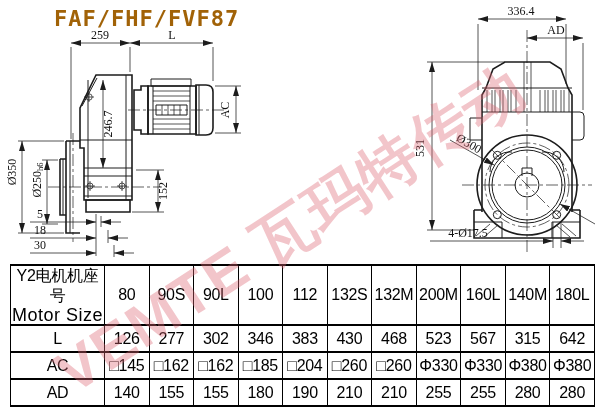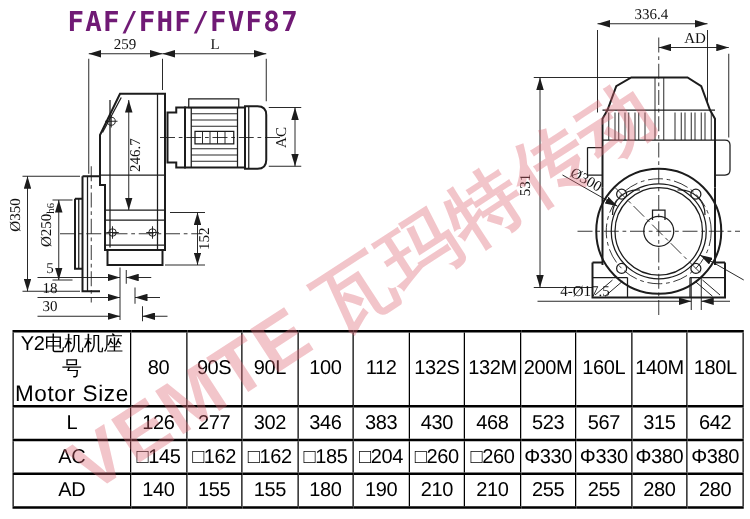--- a/index.html
+++ b/index.html
@@ -1,19 +1,19 @@
 <!DOCTYPE html>
 <html><head>
 <meta charset="utf-8">
 <style>
   html,body{margin:0;padding:0;background:#fff;}
   .sheet{position:relative;width:600px;height:415px;background:#ffffff;overflow:hidden;
          font-family:"Liberation Serif", serif;color:#111;}
   .title{position:absolute;left:54px;top:6px;font-family:"DejaVu Sans Mono", monospace;
-         font-size:22px;font-weight:600;letter-spacing:1px;color:#701a75;}
+         font-size:22px;font-weight:600;letter-spacing:1px;color:#a16207;}
   .watermark{position:absolute;left:40px;top:345px;transform:rotate(-33deg);transform-origin:0 0;
          font-family:"Liberation Sans", sans-serif;font-size:60px;font-weight:bold;
          letter-spacing:2px;white-space:nowrap;color:rgba(221,103,115,0.38);z-index:3;}
   svg{position:absolute;left:0;top:0;z-index:1;}
   svg .ln{stroke:#1c1c1c;fill:none;}
   svg .thick{stroke-width:1.6;}
   svg .med{stroke-width:1;}
   svg .thin{stroke-width:0.75;}
   svg .cl{stroke:#1c1c1c;stroke-width:0.7;fill:none;stroke-dasharray:12 3 3 3;}
   svg text{font-family:"Liberation Serif", serif;font-size:12px;fill:#111;}

